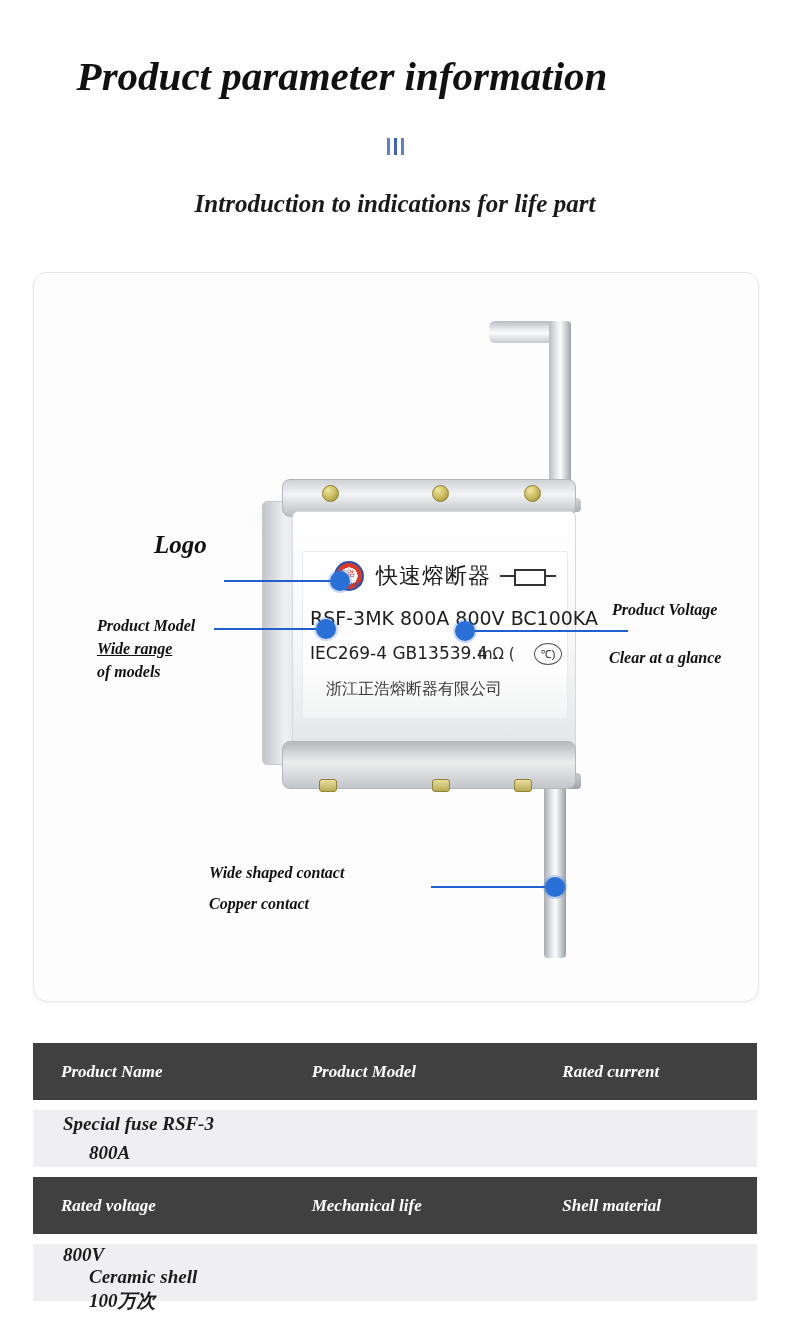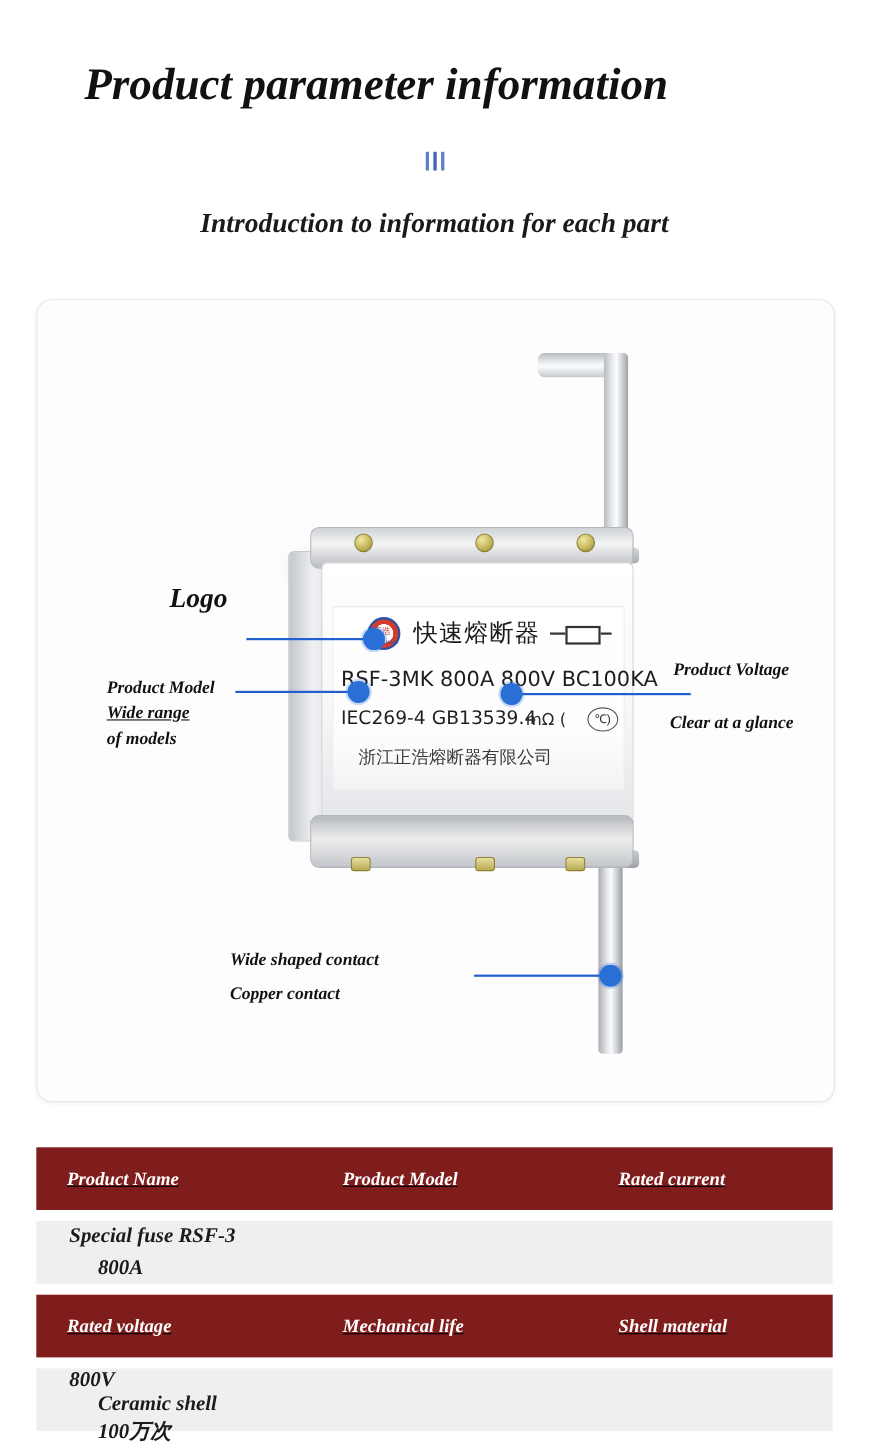--- a/index.html
+++ b/index.html
@@ -314,22 +314,21 @@
     top: 1043px;
     left: 33px;
     width: 724px;
   }
   .spec-row {
     display: flex;
     height: 57px;
     margin-bottom: 10px;
   }
   .spec-row.head {
-    background: #7f1d1d;
-    text-decoration: underline;
+    background: #404040;
   }
   .spec-row.body {
     background: #efeff1;
     flex-direction: column;
   }
   .spec-cell {
     flex: 1;
     display: flex;
     align-items: center;
     font-family: "Liberation Serif", serif;
@@ -352,21 +351,21 @@
 <body>
 
 <div class="page-title">Product parameter information</div>
 
 <div class="divider-bars">
   <span></span>
   <span class="mid"></span>
   <span></span>
 </div>
 
-<div class="subtitle">Introduction to information for each part</div>
+<div class="subtitle">Introduction to indications for life part</div>
 
 <div class="figure-card">
 
   <div class="shadow-blob"></div>
 
   <div class="arm-top-elbow"></div>
   <div class="arm-top"></div>
   <div class="arm-bot"></div>
 
   <div class="prod" style="left:255px;top:225px;width:292px;height:14px;background:linear-gradient(180deg,#d6d8db,#a8acb1);border-radius:4px;"></div>

